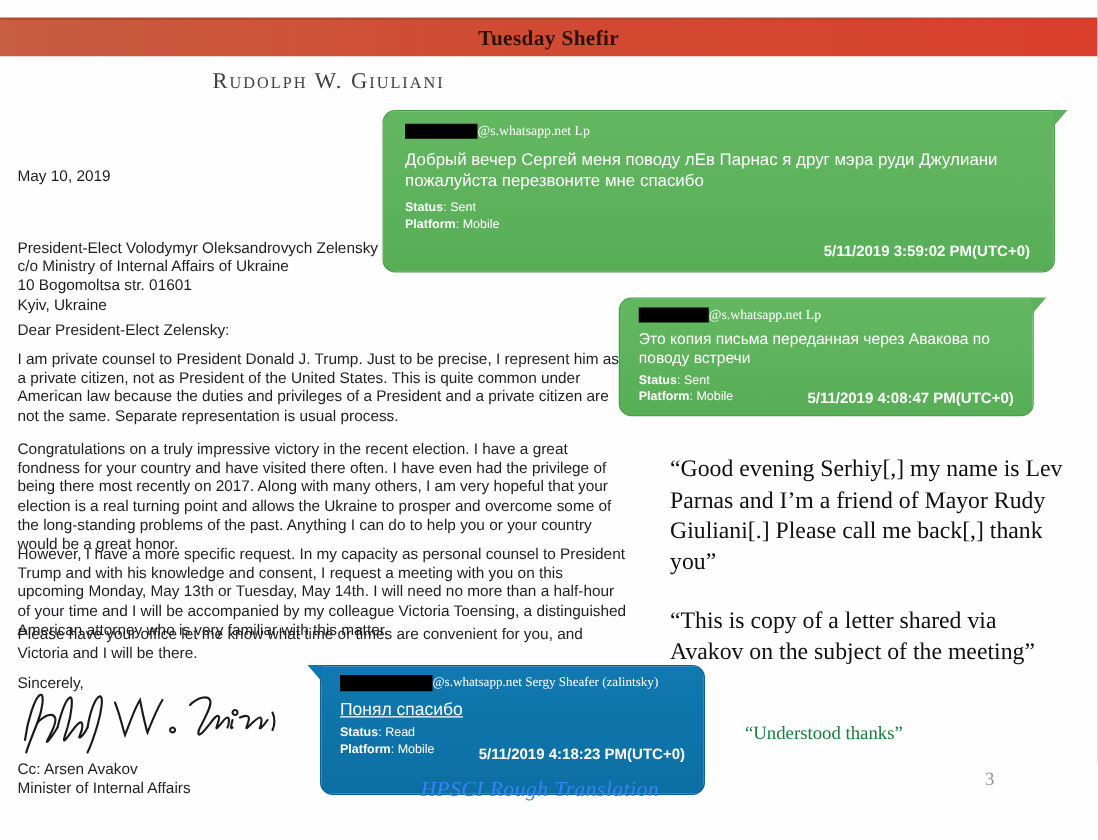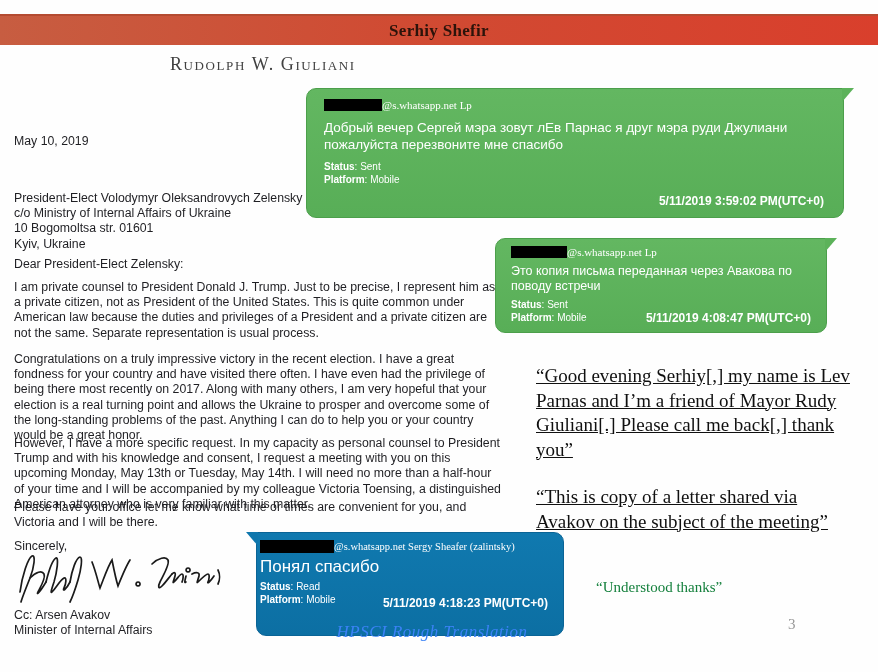--- a/index.html
+++ b/index.html
@@ -66,31 +66,30 @@
   .msg-inner { position:absolute; inset:0; padding:11px 18px 10px 18px; }
   .msg-header { display:flex; align-items:center; margin-bottom:8px;font-family:Liberation Serif, serif; }
   .redact { background:#000; flex:0 0 auto; }
   .redact-a { width:58px; height:12px; }
   .redact-b { width:56px; height:12px; }
   .redact-c { width:74px; height:13px; }
   .msg-header span { font-size:11px; color:#fff; white-space:nowrap; }
   .msg-body { color:#fff; }
   .body-a { font-size:13.5px; line-height:17px; margin-bottom:7px; }
   .body-b { font-size:12.5px; line-height:15px; margin-bottom:4px; }
-  .body-c { font-size:17px; line-height:16px; margin-bottom:5px; }
+  .body-c { font-size:14px; line-height:16px; margin-bottom:5px;text-decoration:underline; }
   .meta { font-size:10px; line-height:13px; }
   .meta b { font-weight:bold; }
   .msg-time { position:absolute; right:20px; bottom:10px; font-size:12px; font-weight:600; }
 
   
   .translations {
     position:absolute; left:536px; top:364px; width:322px;
     font-family:"Liberation Serif", serif; font-size:19px; line-height:24.5px;
     color:#101010;
-    text-decoration:underline;
   }
   .trans-block + .trans-block { margin-top:23px; }
   .trans-3 {
     position:absolute; left:596px; top:579px;
     font-family:"Liberation Serif", serif; font-size:15px; color:#15803d;
   }
 
   
   .watermark {
     position:absolute; left:282px; top:622px; width:300px; text-align:center;
@@ -101,21 +100,21 @@
     position:absolute; left:788px; top:616px;
     font-family:"Liberation Serif", serif; font-size:15px; color:#979797;
   }
 </style>
 </head>
 <body>
 
 <div class="page">
 
   <div class="banner">
-    <div class="banner-title">Serhiy Shefir</div>
+    <div class="banner-title">Tuesday Shefir</div>
   </div>
 
   <div class="letterhead">Rudolph W. Giuliani</div>
 
   <div class="letter lt-date">May 10, 2019</div>
   <div class="letter lt-addr">
     <div>President-Elect Volodymyr Oleksandrovych Zelensky</div>
     <div>c/o Ministry of Internal Affairs of Ukraine</div>
     <div>10 Bogomoltsa str. 01601</div>
     <div>Kyiv, Ukraine</div>
@@ -147,21 +146,21 @@
   <div class="letter lt-cc2">Minister of Internal Affairs</div>
 
   <div class="bubble bubble-green" style="left:306px; top:88px; width:538px; height:130px;">
     <div class="body-rect"></div>
     <div class="tail-r"></div>
     <div class="msg-inner">
       <div class="msg-header">
         <span class="redact redact-a"></span>
         <span>@s.whatsapp.net Lp</span>
       </div>
-      <div class="msg-body body-a">Добрый вечер Сергей мэра зовут лЕв Парнас я друг мэра руди Джулиани пожалуйста перезвоните мне спасибо</div>
+      <div class="msg-body body-a">Добрый вечер Сергей меня поводу лЕв Парнас я друг мэра руди Джулиани пожалуйста перезвоните мне спасибо</div>
       <div class="meta"><b>Status</b>: <span>Sent</span></div>
       <div class="meta"><b>Platform</b>: <span>Mobile</span></div>
       <div class="msg-time">5/11/2019 3:59:02 PM(UTC+0)</div>
     </div>
   </div>
 
   <div class="bubble bubble-green" style="left:495px; top:238px; width:332px; height:95px;">
     <div class="body-rect"></div>
     <div class="tail-r"></div>
     <div class="msg-inner" style="padding:8px 16px;">
@@ -172,21 +171,21 @@
       <div class="msg-body body-b">Это копия письма переданная через Авакова по поводу встречи</div>
       <div class="meta"><b>Status</b>: <span>Sent</span></div>
       <div class="meta"><b>Platform</b>: <span>Mobile</span></div>
       <div class="msg-time" style="right:16px; bottom:8px;">5/11/2019 4:08:47 PM(UTC+0)</div>
     </div>
   </div>
 
   <div class="bubble bubble-blue" style="left:256px; top:532px; width:308px; height:104px;">
     <div class="body-rect"></div>
     <div class="tail-l"></div>
-    <div class="msg-inner" style="padding:8px 4px;">
+    <div class="msg-inner" style="padding:8px 16px;">
       <div class="msg-header" style="margin-bottom:6px;">
         <span class="redact redact-c"></span>
         <span style="font-size:10.5px;">@s.whatsapp.net Sergy Sheafer (zalintsky)</span>
       </div>
       <div class="msg-body body-c">Понял спасибо</div>
       <div class="meta"><b>Status</b>: <span>Read</span></div>
       <div class="meta"><b>Platform</b>: <span>Mobile</span></div>
       <div class="msg-time" style="right:16px; bottom:26px;">5/11/2019 4:18:23 PM(UTC+0)</div>
     </div>
   </div>

